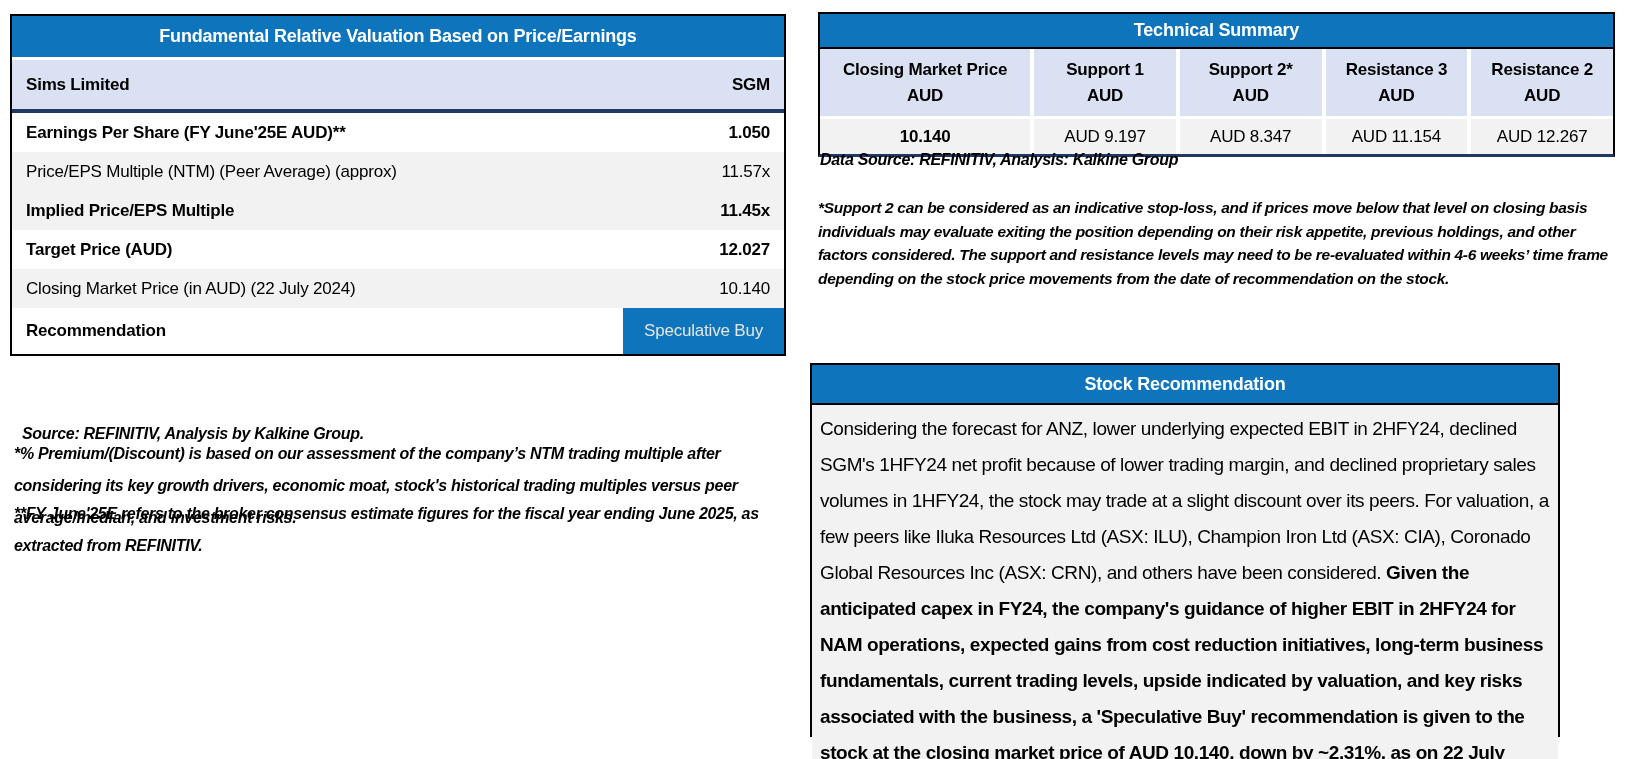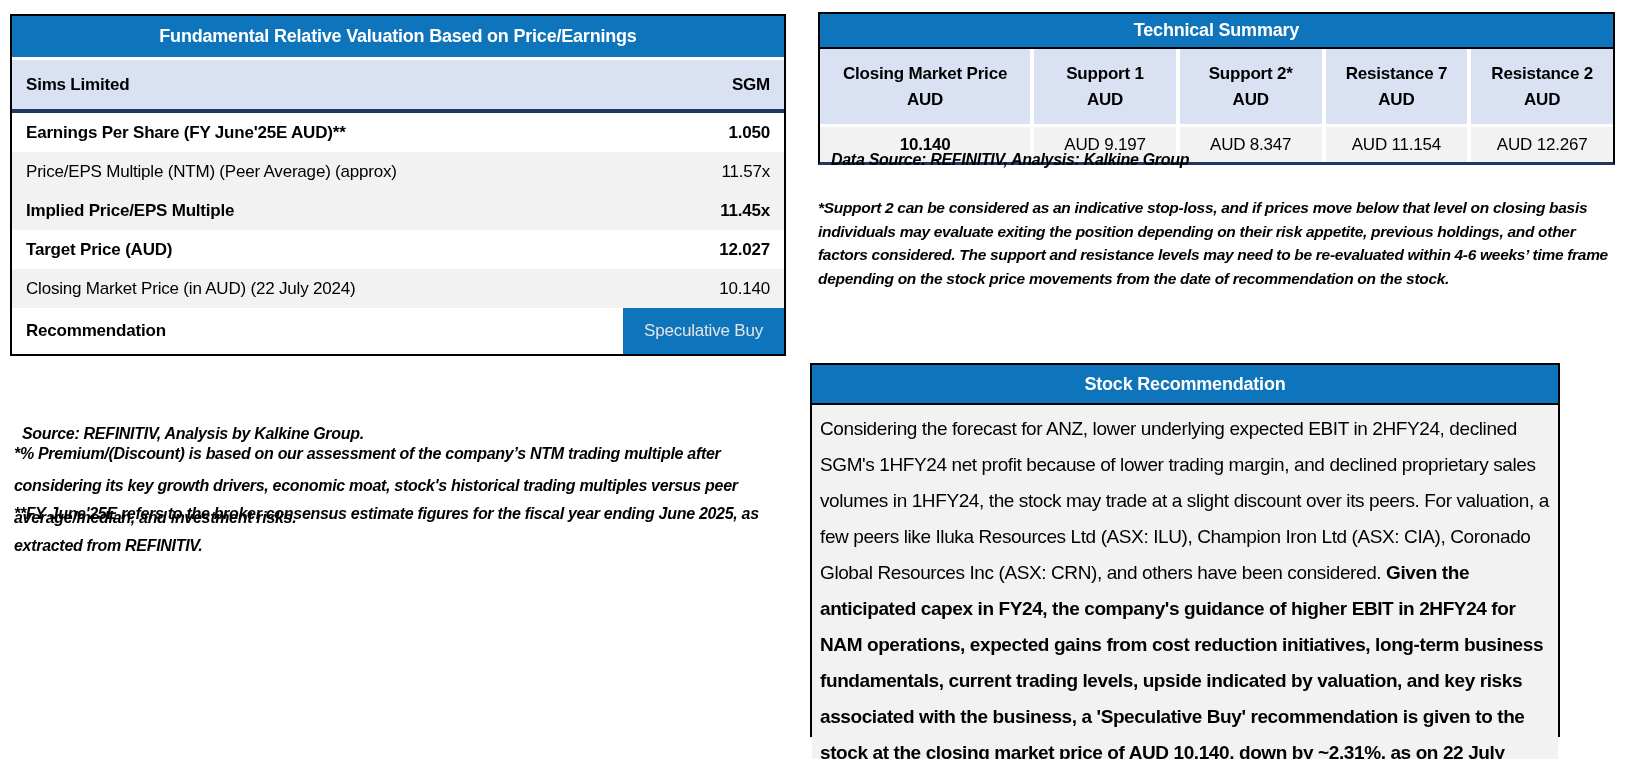--- a/index.html
+++ b/index.html
@@ -78,32 +78,32 @@
   }
   .tech-title { height: 35px; border-bottom: 2px solid #000; }
   .tech-grid {
     display: grid;
     grid-template-columns: 26.5% 1fr 1fr 1fr 1fr;
     column-gap: 4px;
     background: #fff;
   }
   .tech-head-cell {
     background: #d9e1f2;
-    height: 75px;
+    height: 67px;
     display: flex; flex-direction: column; align-items: center; justify-content: center;
     font-weight: bold; font-size: 17px; line-height: 26px;
     text-align: center;
   }
   .tech-val-cell {
     background: #f2f2f2;
     height: 35px; margin-top: 3px;
     display: flex; align-items: center; justify-content: center;
     font-size: 17px;
   }
-  .tech-source { left: 820px; top: 150px; width: 780px; font-size: 16px; line-height: 20px; margin-left: 11px; }
+  .tech-source { left: 820px; top: 150px; width: 780px; font-size: 16px; line-height: 20px; }
   .tech-footnote {
     left: 818px; top: 196px; width: 800px;
     font-size: 15.5px; line-height: 23.5px;
     font-weight: bold; font-style: italic;
     letter-spacing: -0.3px;
   }
 
   
   .stockrec-box {
     left: 810px; top: 363px; width: 750px; height: 374px;
@@ -171,21 +171,21 @@
     </div>
     <div class="tech-head-cell">
       <span>Support 1</span>
       <span>AUD</span>
     </div>
     <div class="tech-head-cell">
       <span>Support 2*</span>
       <span>AUD</span>
     </div>
     <div class="tech-head-cell">
-      <span>Resistance 7</span>
+      <span>Resistance 3</span>
       <span>AUD</span>
     </div>
     <div class="tech-head-cell">
       <span>Resistance 2</span>
       <span>AUD</span>
     </div>
   </div>
 
   <div class="tech-grid">
     <div class="tech-val-cell bold">10.140</div>

